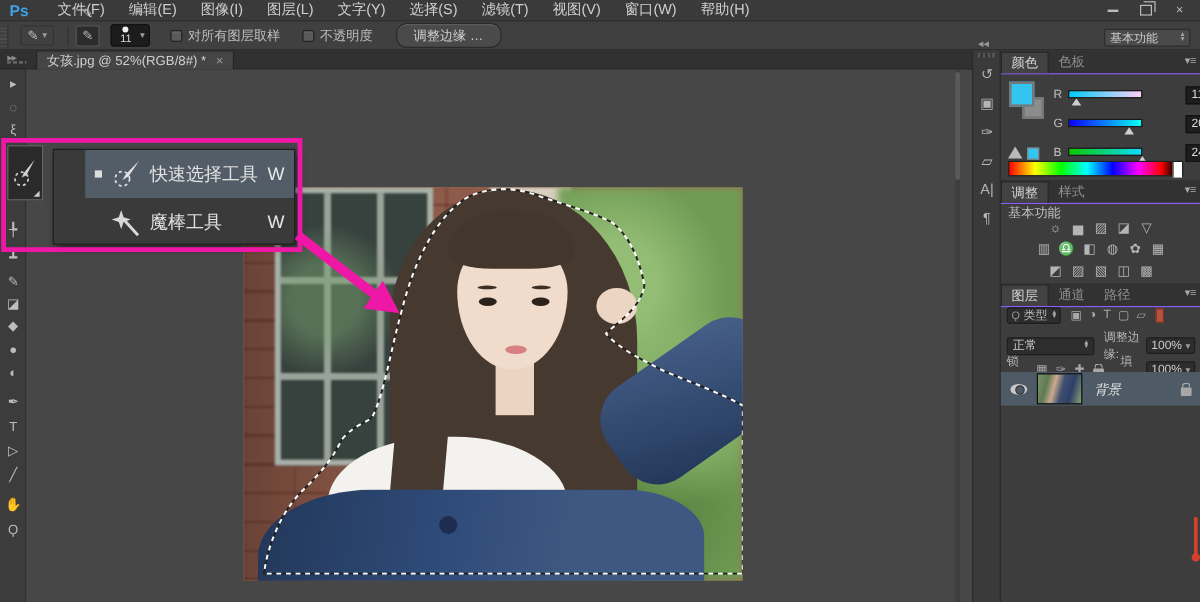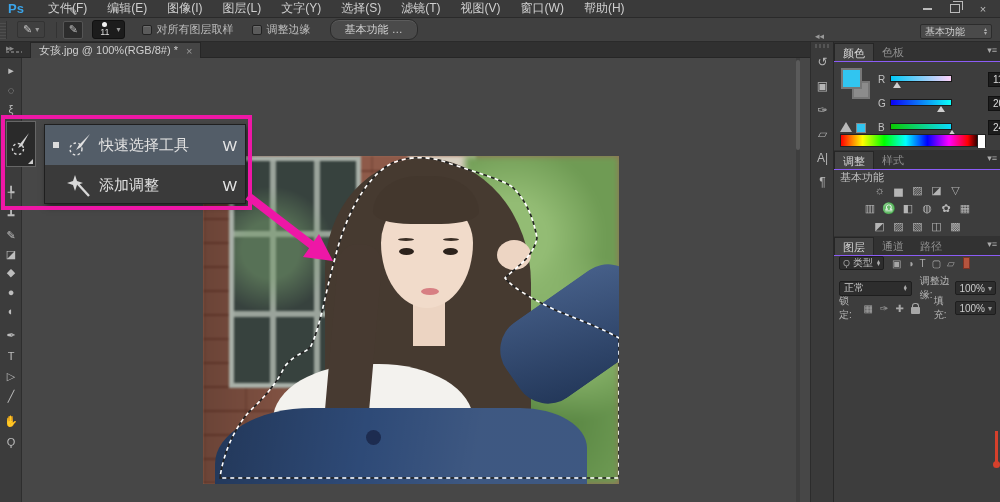--- a/index.html
+++ b/index.html
@@ -96,21 +96,21 @@
   .ph-hand{left:294px;top:84px;width:34px;height:30px;background:#edd5c3;border-radius:50%;}
   .ph-button{left:163px;top:274px;width:15px;height:15px;background:#1d2c50;border-radius:50%;}
   .ants{left:0;top:0;}
   
   .tool-btn{position:absolute;left:6px;top:121px;width:30px;height:46px;background:#2a2a2a;
             border:1px solid #666;display:flex;align-items:center;justify-content:center;z-index:30;}
   .tool-btn .corner{position:absolute;right:2px;bottom:2px;width:0;height:0;
             border-left:5px solid transparent;border-bottom:5px solid #ccc;}
   .popup{position:absolute;left:44px;top:124px;width:202px;height:80px;background:#3a3a3a;
          border:1px solid #1f1f1f;box-shadow:2px 3px 6px rgba(0,0,0,.5);z-index:30;}
-  .popup-row{display:flex;align-items:center;height:40px;padding:0 8px;color:#e0e0e0;font-size:15px;}
+  .popup-row{display:flex;align-items:center;height:40px;padding:0 8px;color:#e0e0e0;font-size:15px;margin-left:26px;}
   .popup-row[data-idx="0"]{background:#535d68;}
   .popup-row .bullet{width:6px;height:6px;background:#ddd;margin-right:8px;visibility:hidden;}
   .popup-row[data-idx="0"] .bullet{visibility:visible;}
   .popup-row .picon{width:26px;height:24px;margin-right:6px;flex:none;}
   .popup-row .plabel{flex:1;}
   .popup-row .pkey{color:#e8e8e8;font-size:15px;}
   .anno-rect{position:absolute;left:1px;top:115px;width:251px;height:95px;border:4px solid #ee17a6;z-index:40;pointer-events:none;}
   .anno-arrow{position:absolute;left:243px;top:193px;z-index:40;pointer-events:none;}
   
   .dock{position:absolute;left:810px;top:42px;width:23px;height:460px;background:#3a3a3a;border-left:1px solid #2c2c2c;}
@@ -214,34 +214,34 @@
         <span class="size-val">11</span>
       </span>
       <span class="dd">▾</span>
     </span>
     <span class="chk">
       <span class="chk-box"></span>
       <span>对所有图层取样</span>
     </span>
     <span class="chk">
       <span class="chk-box"></span>
-      <span>调整边缘</span>
-    </span>
-    <span class="refine-btn">基本功能 …</span>
+      <span>不透明度</span>
+    </span>
+    <span class="refine-btn">调整边缘 …</span>
   </div>
   <div class="workspace">
     <span>基本功能</span>
     <span class="updown">▴<br>▾</span>
   </div>
 
   <div class="tabbar">
     <span class="tab-grip">▸▸</span>
     <span class="tab-grip2"></span>
     <span class="doc-tab">
-      <span>女孩.jpg @ 100%(RGB/8#) *</span>
+      <span>女孩.jpg @ 52%(RGB/8#) *</span>
       <span class="tab-close">×</span>
     </span>
   </div>
 
   <div class="toolbar">
     <span>
       
     <span class="tb-tool" data-idx="0" style="top: 4px;"><span>▸</span></span><span class="tb-tool" data-idx="1" style="top: 24px;"><span>◌</span></span><span class="tb-tool" data-idx="2" style="top: 43px;"><span>ξ</span></span><span class="tb-tool" data-idx="3" style="top: 126px;"><span>╄</span></span><span class="tb-tool" data-idx="4" style="top: 149px;"><span>┻</span></span><span class="tb-tool" data-idx="5" style="top: 169px;"><span>✎</span></span><span class="tb-tool" data-idx="6" style="top: 188px;"><span>◪</span></span><span class="tb-tool" data-idx="7" style="top: 206px;"><span>◆</span></span><span class="tb-tool" data-idx="8" style="top: 226px;"><span>●</span></span><span class="tb-tool" data-idx="9" style="top: 245px;"><span>◐</span></span><span class="tb-tool" data-idx="10" style="top: 269px;"><span>✒</span></span><span class="tb-tool" data-idx="11" style="top: 290px;"><span>T</span></span><span class="tb-tool" data-idx="12" style="top: 310px;"><span>▷</span></span><span class="tb-tool" data-idx="13" style="top: 330px;"><span>╱</span></span><span class="tb-tool" data-idx="14" style="top: 355px;"><span>✋</span></span><span class="tb-tool" data-idx="15" style="top: 376px;"><span>Ϙ</span></span></span>
     
     
@@ -306,21 +306,21 @@
           <span class="pkey">W</span>
         </div>
       
         <div class="popup-row" data-idx="1">
           <span class="bullet"></span>
 
           <svg class="picon wand" viewBox="0 0 26 24">
             <path d="M8,2 L10,8 L16,10 L10,12 L8,18 L6,12 L0,10 L6,8 Z" fill="#d8d8d8"></path>
             <path d="M11,11 L22,23" stroke="#d8d8d8" stroke-width="2.4"></path>
           </svg>
-          <span class="plabel">添加调整</span>
+          <span class="plabel">魔棒工具</span>
           <span class="pkey">W</span>
         </div>
       </span>
   </div>
   <div class="anno-rect"></div>
   <svg class="anno-arrow" width="100" height="80" viewBox="0 0 100 80">
     <line x1="5" y1="3" x2="70" y2="53" stroke="#ee17a6" stroke-width="8"></line>
     <polygon points="90,68 60,64 76,41" fill="#ee17a6"></polygon>
   </svg>
 
@@ -443,17 +443,23 @@
             <span class="lock-glyph" data-idx="2">✚</span>
           </span>
         <span class="css-lock"></span>
       </span>
       <span class="lbl" style="margin-left:14px;">填充:</span>
       <span class="val-box">
         <span>100%</span>
         <span class="dd">▾</span>
       </span>
     </div>
+    <div class="layer-row">
+      <span class="eye"></span>
+      <span class="layer-thumb"></span>
+      <span class="layer-name">背景</span>
+      <span class="css-lock layer-lock"></span>
+    </div>
   </div>
 
   <div class="red-mark"></div>
   <div class="red-dot"></div>
 </div>
 
 </body></html>

